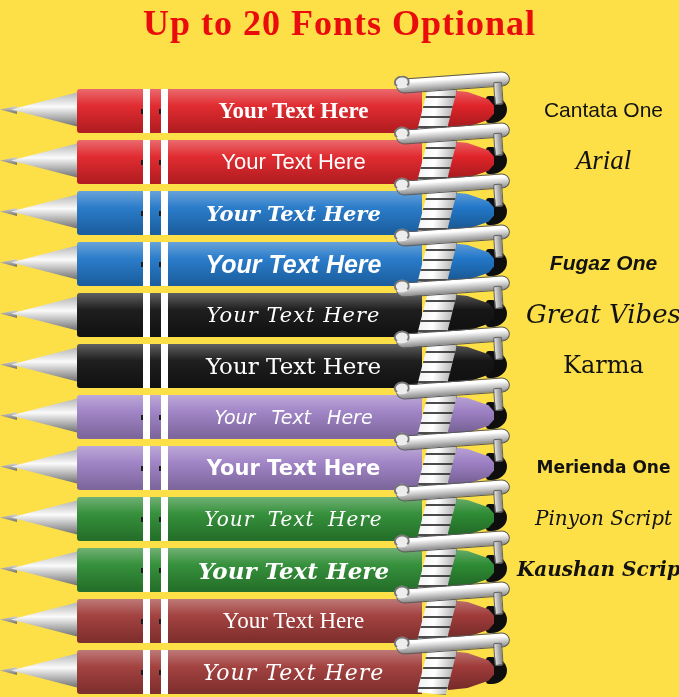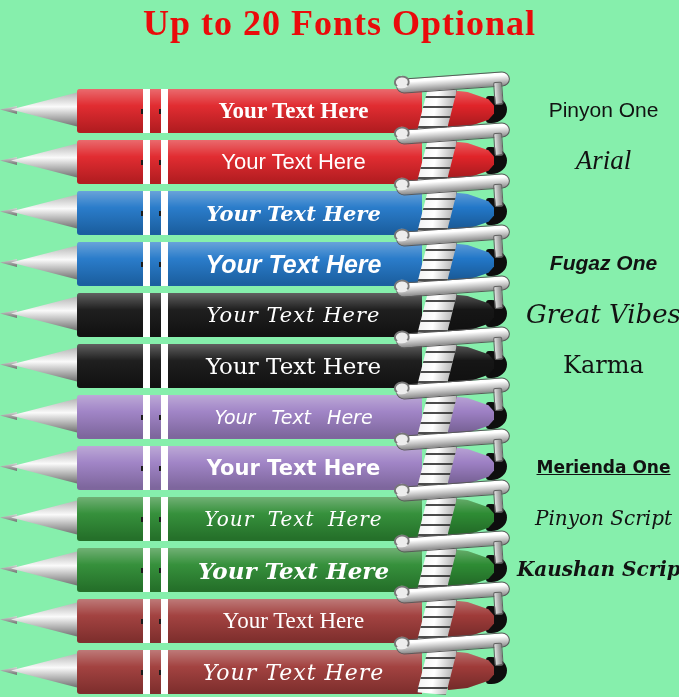--- a/index.html
+++ b/index.html
@@ -1,16 +1,16 @@
 <!DOCTYPE html>
 <html><head>
 <meta charset="utf-8">
 <style>
   html,body{margin:0;padding:0;background:#fff;}
-  .canvas{position:relative;width:679px;height:697px;background:#86efac;overflow:hidden;
+  .canvas{position:relative;width:679px;height:697px;background:#fde047;overflow:hidden;
           font-family:"Liberation Sans",sans-serif;}
   .title{position:absolute;top:2px;left:0;width:100%;margin:0;text-align:center;
          font:700 36px "Liberation Serif",serif;letter-spacing:1px;white-space:nowrap;}
   .rows{position:absolute;top:84px;left:0;width:679px;}
   .row{position:relative;width:679px;height:51px;}
   .pen{position:absolute;left:0;top:0;width:535px;height:51px;}
 
   
   .tip{position:absolute;left:0;top:22px;width:17px;height:8px;
        background:linear-gradient(180deg,#d8d8d8,#6f6f6f);
@@ -70,21 +70,21 @@
   .pt12{font:italic 400 22px "DejaVu Serif",serif;letter-spacing:1px;}
 
   
   .lb1{font:400 21px "Liberation Sans",sans-serif;}
   .lb2{font:italic 400 27px "Liberation Serif",serif;}
   .lb3{font:italic 700 25px "DejaVu Serif",serif;}
   .lb4{font:italic 800 21px "Liberation Sans",sans-serif;}
   .lb5{font:italic 400 26px "DejaVu Serif",serif;}
   .lb6{font:400 24px "DejaVu Serif",serif;}
   .lb7{font:italic 400 20px "DejaVu Sans",sans-serif;word-spacing:8px;}
-  .lb8{font:700 17px "DejaVu Sans",sans-serif;text-decoration:underline;}
+  .lb8{font:700 17px "DejaVu Sans",sans-serif;}
   .lb9{font:italic 400 20px "DejaVu Serif",serif;}
   .lb10{font:italic 700 20px "DejaVu Serif",serif;}
   .lb11{font:400 23px "Liberation Serif",serif;}
   .lb12{font:italic 400 26px "DejaVu Serif",serif;}
 </style>
 </head>
 <body>
 
 <div class="canvas">
   <h1 class="title" style="color: rgb(234, 11, 11);">Up to 20 Fonts Optional</h1>
@@ -99,21 +99,21 @@
           <i class="sheen"></i>
           <i class="ring ring1"></i>
           <i class="ring ring2"></i>
           <b class="ptext pt1">Your Text Here</b>
         </span>
         <span class="grip"></span>
         <span class="stylus"></span>
         <span class="cap" style="background-color: rgb(224, 36, 41);"></span>
         <span class="clip"></span>
       </div>
-      <div class="label lb1">Pinyon One</div>
+      <div class="label lb1">Cantata One</div>
     </div>
 
     <div class="row">
       <div class="pen">
         <span class="tip"></span>
         <span class="cone"></span>
         <span class="barrel" style="background-color: rgb(224, 36, 41);">
           <i class="sheen"></i>
           <i class="ring ring1"></i>
           <i class="ring ring2"></i>

